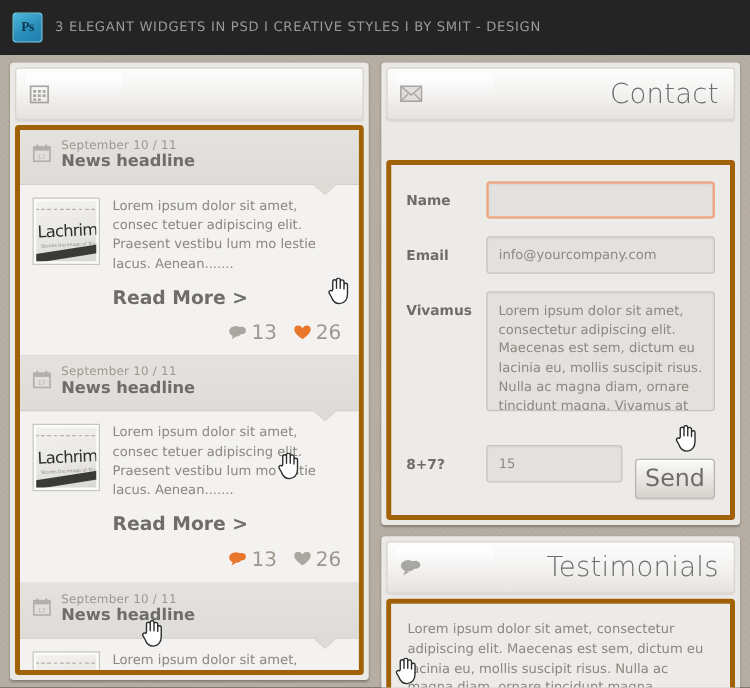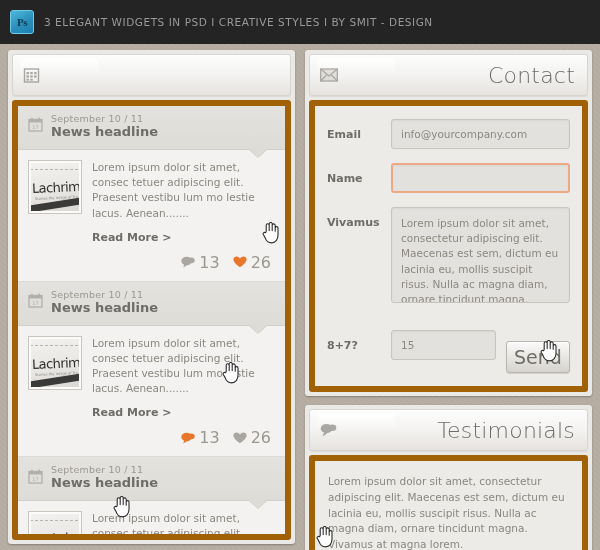--- a/index.html
+++ b/index.html
@@ -107,21 +107,21 @@
   }
   .head-icon {
     position: relative; z-index: 2;
     opacity: 0.62;
     display: flex; align-items: center;
   }
 
   .widget-body {
     background: #edebe8;
     margin: 4px;
-    border: 6px solid #a16207;
+    border: 4px solid #a16207;
     border-radius: 3px;
     flex: 1;
     overflow: hidden;
     position: relative;
   }
 
   
   .news-widget { flex: 1; }
   .news-list { display: flex; flex-direction: column; }
 
@@ -217,21 +217,21 @@
   .news-text {
     flex: 1;
     font-size: 10.5px;
     line-height: 1.45;
     color: #8a8880;
     font-family: "DejaVu Sans", sans-serif;
   }
   .read-more {
     display: inline-block;
     margin-top: 9px;
-    font-size: 11px;
+    font-size: 15px;
     font-weight: bold;
     color: #6f6d68;
     font-family: "DejaVu Sans", sans-serif;
     cursor: pointer;
     position: relative;
   }
 
   .news-stats {
     display: flex;
     justify-content: flex-end;
@@ -540,43 +540,43 @@
             </div>
           </div>
 
         </div>
       </div>
     </div>
   </div>
 
   <div class="col col-right">
 
-    <div class="widget" style="flex:none;">
+    <div class="widget" style="flex:none;gap:28px;">
       <div class="widget-head">
         <span class="head-icon">
           <svg width="18" height="14" viewBox="0 0 18 14">
             <rect x="0.7" y="1" width="16.6" height="12" fill="#d6d3ce" stroke="#7b7974" stroke-width="1.3"></rect>
             <path d="M0.7 1 L9 8 L17.3 1" fill="none" stroke="#7b7974" stroke-width="1.3"></path>
             <path d="M0.7 13 L6.5 7" fill="none" stroke="#7b7974" stroke-width="1.1"></path>
             <path d="M17.3 13 L11.5 7" fill="none" stroke="#7b7974" stroke-width="1.1"></path>
           </svg>
         </span>
         <span class="widget-title">Contact</span>
       </div>
 
       <div class="widget-body contact-body">
 
         <div class="form-row">
+          <span class="form-label">Name</span>
+          <input class="field focused empty-name" type="text" value="" style="">
+        </div>
+
+        <div class="form-row">
           <span class="form-label">Email</span>
           <input class="field empty-name" type="text" value="info@yourcompany.com" style="">
-        </div>
-
-        <div class="form-row">
-          <span class="form-label">Name</span>
-          <input class="field focused empty-name" type="text" value="" style="">
         </div>
 
         <div class="form-row">
           <span class="form-label">Vivamus</span>
           <textarea class="field textarea" style="">Lorem ipsum dolor sit amet, consectetur adipiscing elit. Maecenas est sem, dictum eu lacinia eu, mollis suscipit risus. Nulla ac magna diam, ornare tincidunt magna. Vivamus at magna lorem.</textarea>
         </div>
 
         <div class="form-row captcha-row">
           <span class="captcha-label">8+7?</span>
           <input class="field captcha-input" type="text" value="15" style="">

